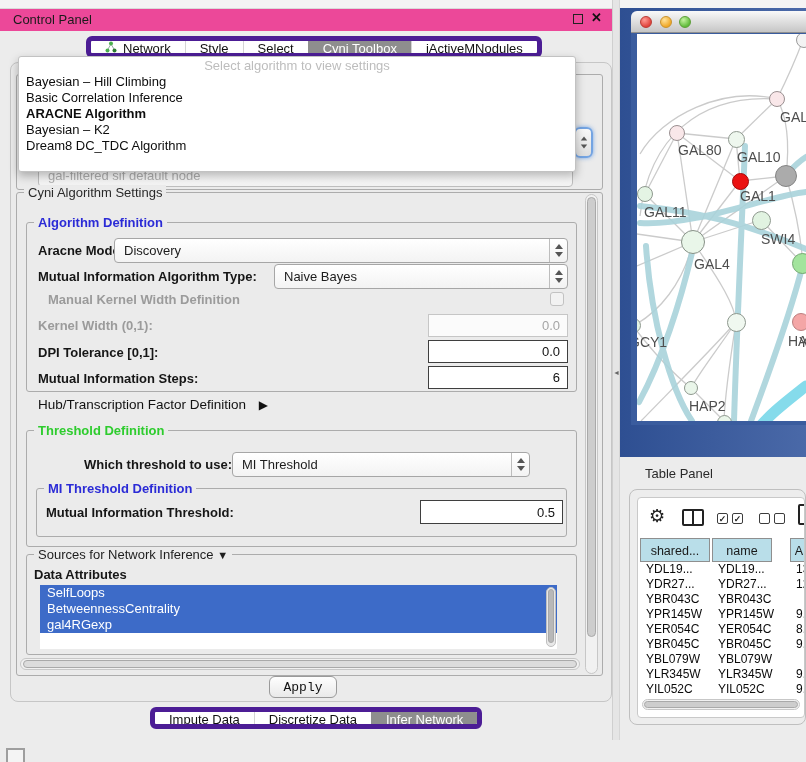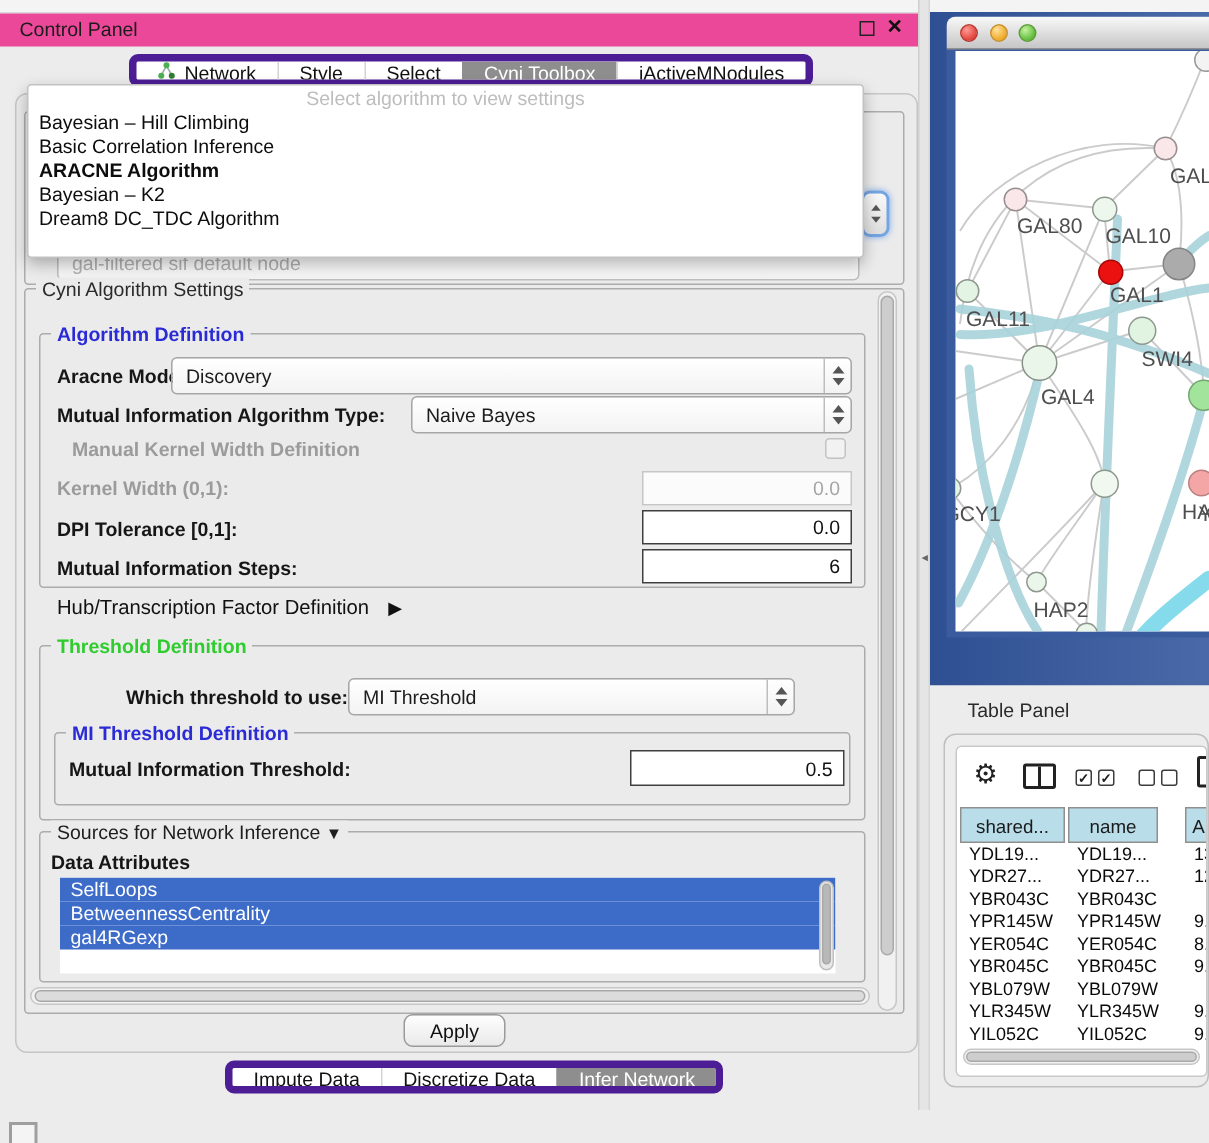--- a/index.html
+++ b/index.html
@@ -175,21 +175,21 @@
     <div class="attr-item">gal4RGexp</div>
   </div>
 <div class="scroll-track" style="left:546px;top:587px;width:10px;height:60px;background:#E8E8E8;border-color:#BFBFBF;">
   <div class="scroll-thumb" style="left:1px;top:1px;width:6px;height:54px;background:#B8B8B8;"></div>
 </div>
 
 <div class="scroll-track" style="left:20px;top:658px;width:560px;height:12px;">
   <div class="scroll-thumb" style="left:2px;top:1px;width:554px;height:8px;background:#DCDCDC;"></div>
 </div>
 
-<button style="position:absolute;left:269px;top:676px;width:68px;height:22px;font-family:Liberation Sans, sans-serif;font-size:13px;color:#111;background:linear-gradient(#FEFEFE,#E9E9E9);border:1px solid #9A9A9A;border-radius:6px;">Apply</button>
+<button style="position:absolute;left:269px;top:676px;width:68px;height:22px;font-family:Liberation Mono, monospace;font-size:13px;color:#111;background:linear-gradient(#FEFEFE,#E9E9E9);border:1px solid #9A9A9A;border-radius:6px;">Apply</button>
 
 <div class="tabbar" id="bottom-tabs" style="left:150px;top:707px;">
     <div class="tab">
       <span>Impute Data</span>
     </div>
     <div class="tab">
       <span>Discretize Data</span>
     </div>
     <div class="tab sel">
       <span>Infer Network</span>

